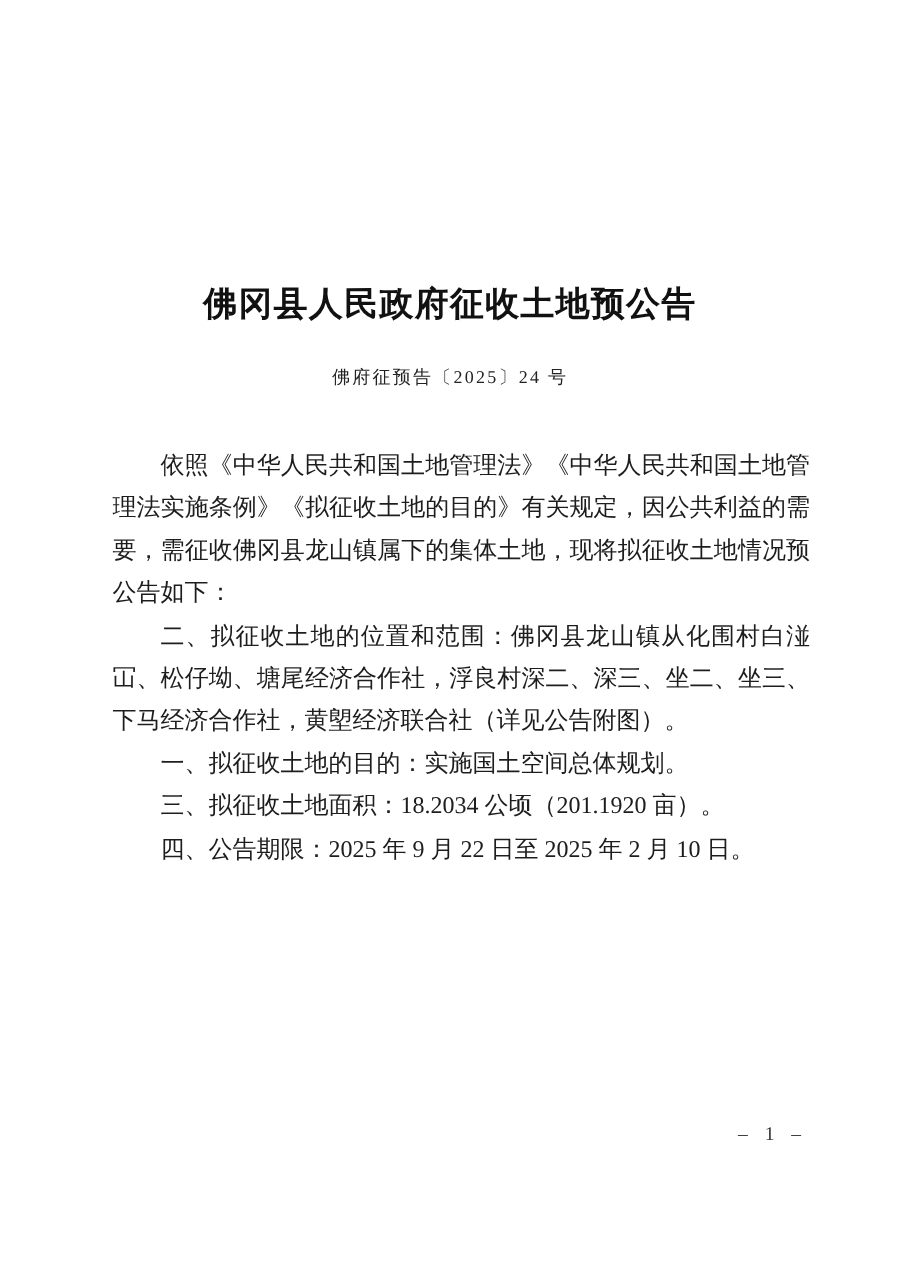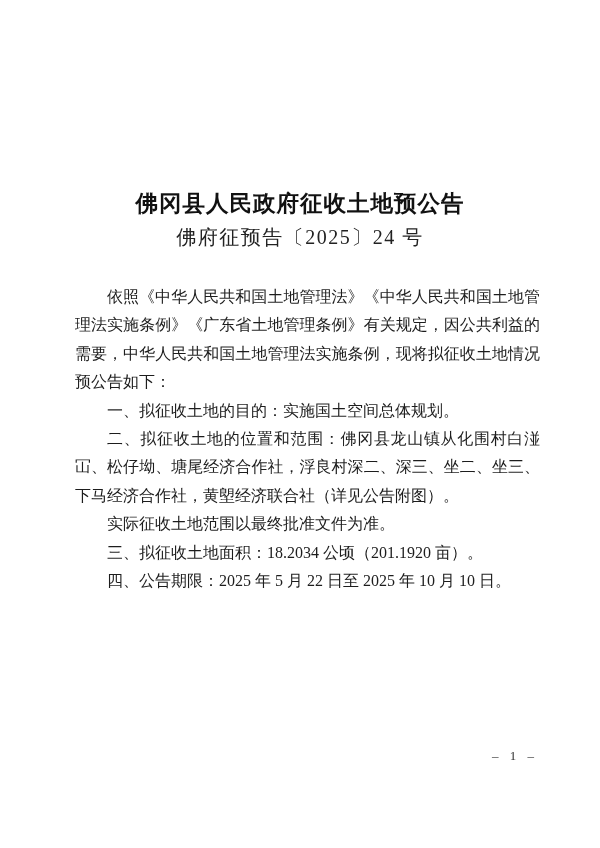--- a/index.html
+++ b/index.html
@@ -23,22 +23,22 @@
   .doc-title {
     margin: 0;
     font-size: 22.5px;
     line-height: 27px;
     font-weight: 700;
     letter-spacing: 1px;
     color: #111111;
     font-family: "DejaVu Sans", "Liberation Sans", sans-serif;
   }
   .doc-number {
-    margin-top: 11px;
-    font-size: 20px;
+    margin-top: 25px;
+    font-size: 12px;
     line-height: 19px;
     letter-spacing: 1.5px;
     color: #222222;
   }
   .doc-body {
     margin: 36px 60px 0 75px;
     width: 465px;
     font-size: 16px;
     line-height: 28.4px;
     text-align: justify;
@@ -61,25 +61,24 @@
 <body>
 
 <div class="page">
 
   <div class="doc-header">
     <h1 class="doc-title">佛冈县人民政府征收土地预公告</h1>
     <div class="doc-number">佛府征预告〔2025〕24 号</div>
   </div>
 
   <div class="doc-body">
-    <p class="para">依照《中华人民共和国土地管理法》《中华人民共和国土地管理法实施条例》《广东省土地管理条例》有关规定，因公共利益的需要，中华人民共和国土地管理法实施条例，现将拟征收土地情况预公告如下：</p>
+    <p class="para">依照《中华人民共和国土地管理法》《中华人民共和国土地管理法实施条例》《拟征收土地的目的》有关规定，因公共利益的需要，需征收佛冈县龙山镇属下的集体土地，现将拟征收土地情况预公告如下：</p>
+    <p class="para">二、拟征收土地的位置和范围：佛冈县龙山镇从化围村白湴冚、松仔坳、塘尾经济合作社，浮良村深二、深三、坐二、坐三、下马经济合作社，黄塱经济联合社（详见公告附图）。</p>
     <p class="para">一、拟征收土地的目的：实施国土空间总体规划。</p>
-    <p class="para">二、拟征收土地的位置和范围：佛冈县龙山镇从化围村白湴冚、松仔坳、塘尾经济合作社，浮良村深二、深三、坐二、坐三、下马经济合作社，黄塱经济联合社（详见公告附图）。</p>
-    <p class="para">实际征收土地范围以最终批准文件为准。</p>
     <p class="para">三、拟征收土地面积：18.2034 公顷（201.1920 亩）。</p>
-    <p class="para">四、公告期限：2025 年 5 月 22 日至 2025 年 10 月 10 日。</p>
+    <p class="para">四、公告期限：2025 年 9 月 22 日至 2025 年 2 月 10 日。</p>
   </div>
 
   <div class="page-footer">
     <span>– 1 –</span>
   </div>
 
 </div>
 
 </body></html>

